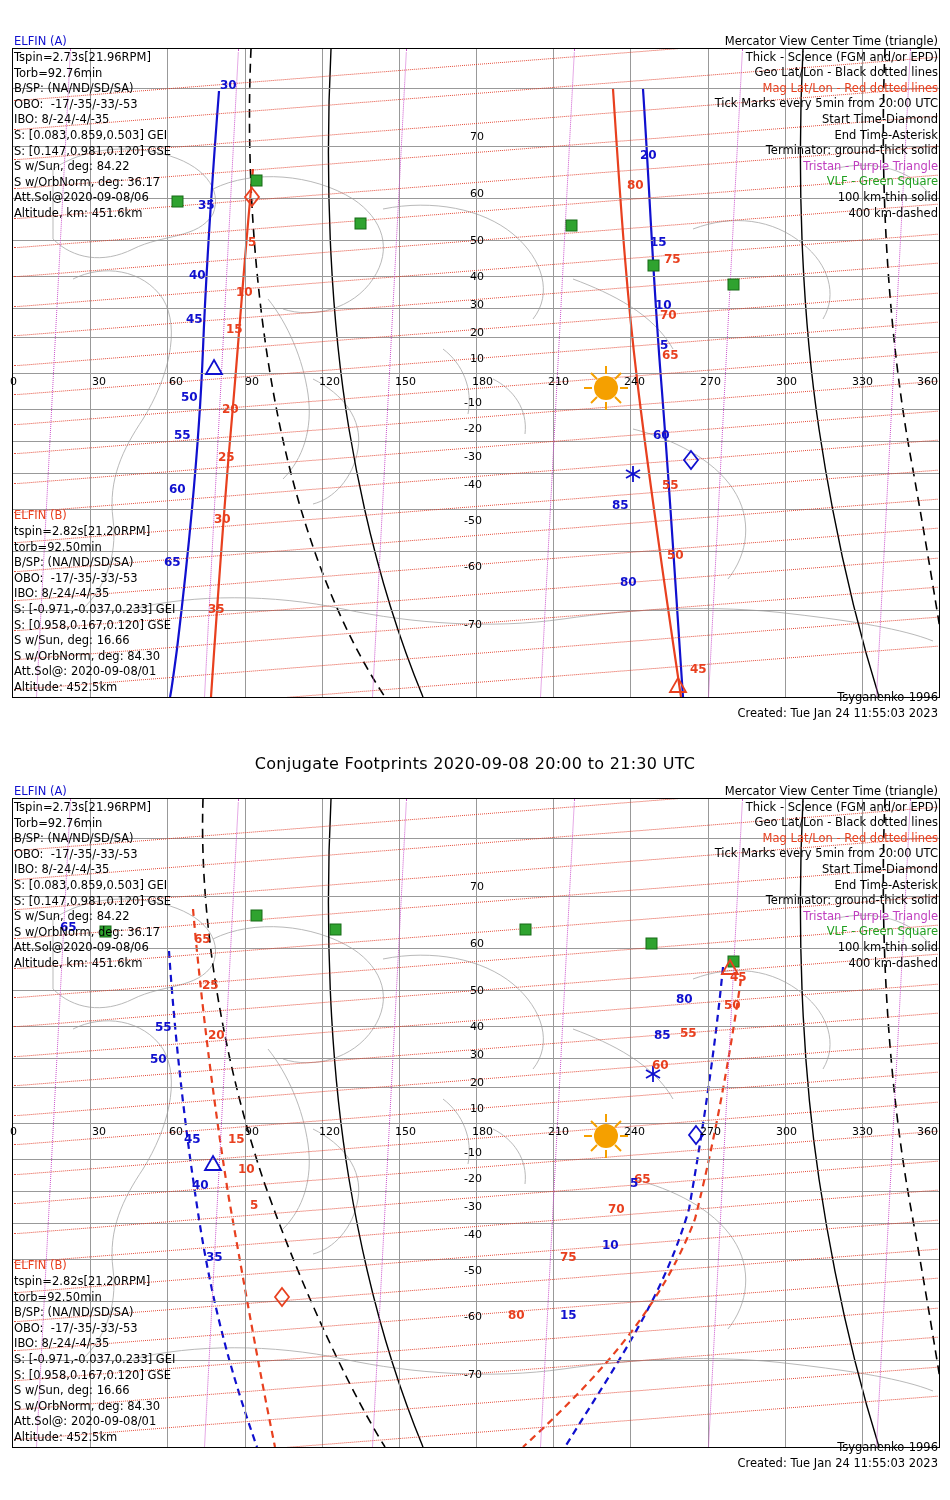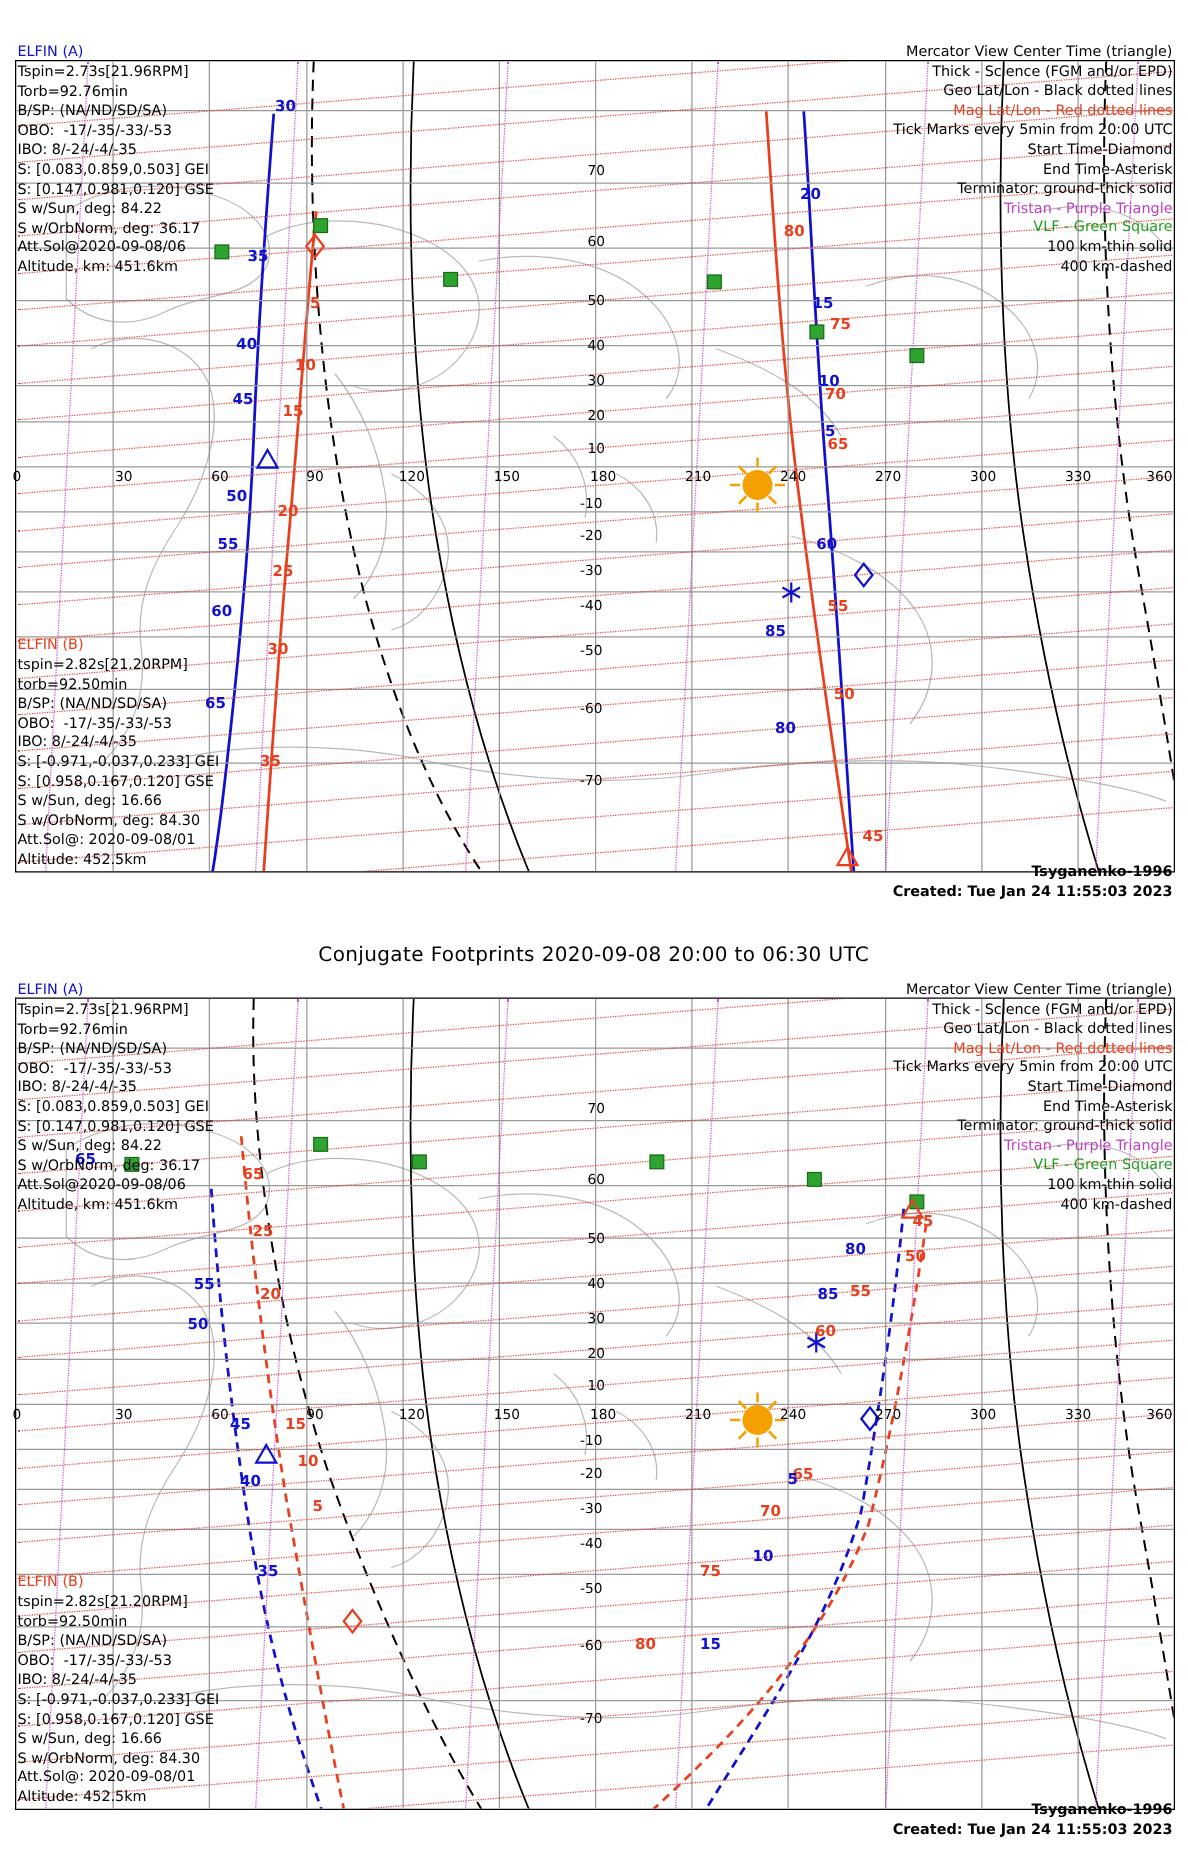--- a/index.html
+++ b/index.html
@@ -15,21 +15,21 @@
   .magmer{position:absolute;width:0;border-left:1px dotted #cc55cc;top:0;bottom:0;}
   .axlabel{position:absolute;font-size:11px;color:#000;}
   .ylabel{position:absolute;font-size:11px;color:#000;}
   .hdrL{position:absolute;font-size:11.5px;line-height:15.6px;white-space:pre;}
   .hdrR{position:absolute;font-size:11.5px;line-height:15.6px;white-space:pre;text-align:right;}
   .blue{color:#1010cf;}
   .red{color:#e8401f;}
   .green{color:#21a021;}
   .magenta{color:#c040c0;}
   .black{color:#000;}
-  .footR{position:absolute;font-size:11.5px;white-space:pre;text-align:right;font-weight:bold;}
+  .footR{position:absolute;font-size:11.5px;white-space:pre;text-align:right;}
   svg{position:absolute;left:0;top:0;overflow:visible;}
   .coast{fill:none;stroke:#b9b9b9;stroke-width:1;}
   .termin{fill:none;stroke:#000;stroke-width:1.4;}
   .termin-d{fill:none;stroke:#000;stroke-width:1.6;stroke-dasharray:9 6;}
   .trackA{fill:none;stroke:#1010cf;stroke-width:2.2;}
   .trackB{fill:none;stroke:#e8401f;stroke-width:2.2;}
   .trackAd{fill:none;stroke:#1010cf;stroke-width:2.2;stroke-dasharray:7 5;}
   .trackBd{fill:none;stroke:#e8401f;stroke-width:2.2;stroke-dasharray:7 5;}
   .vlf{fill:#2fa32f;stroke:#176b17;}
   .tickn{position:absolute;font-size:12px;font-weight:bold;}
@@ -260,21 +260,21 @@
 Altitude: 452.5km</div>
 
     <div class="hdrR" style="right:0px;top:4px;width:520px;" id="p0r"><div class="black">Mercator View Center Time (triangle)</div><div class="black">Thick - Science (FGM and/or EPD)</div><div class="black">Geo Lat/Lon - Black dotted lines</div><div class="red">Mag Lat/Lon - Red dotted lines</div><div class="black">Tick Marks every 5min from 20:00 UTC</div><div class="black">Start Time-Diamond</div><div class="black">End Time-Asterisk</div><div class="black">Terminator: ground-thick solid</div><div class="magenta">Tristan - Purple Triangle</div><div class="green">VLF - Green Square</div><div class="black">100 km-thin solid</div><div class="black">400 km-dashed</div></div>
 
     <div class="footR" style="right:0px;top:660px;">Tsyganenko-1996</div>
     <div class="footR" style="right:0px;top:676px;">Created: Tue Jan 24 11:55:03 2023</div>
   </div>
 </div>
 
 <div class="panel">
-  <div class="panel-title">Conjugate Footprints 2020-09-08 20:00 to 06:30 UTC</div>
+  <div class="panel-title">Conjugate Footprints 2020-09-08 20:00 to 21:30 UTC</div>
 
   <div class="plot">
 
     <div class="mapbox" id="map1">
       <svg width="926" height="648">
         <g class="coast">
           <path d="M40,120 C70,100 110,95 150,105 C190,115 210,140 200,165 C185,190 150,185 120,200 C90,215 60,210 40,190 Z"></path>
           <path d="M60,230 C90,215 130,220 150,250 C168,280 155,330 130,370 C110,400 95,430 100,470 C105,510 90,540 70,560"></path>
           <path d="M200,140 C240,120 300,125 340,150 C370,170 380,200 360,230 C340,260 300,270 270,260"></path>
           <path d="M255,250 C275,275 290,310 295,345 C300,380 290,410 270,430"></path>

